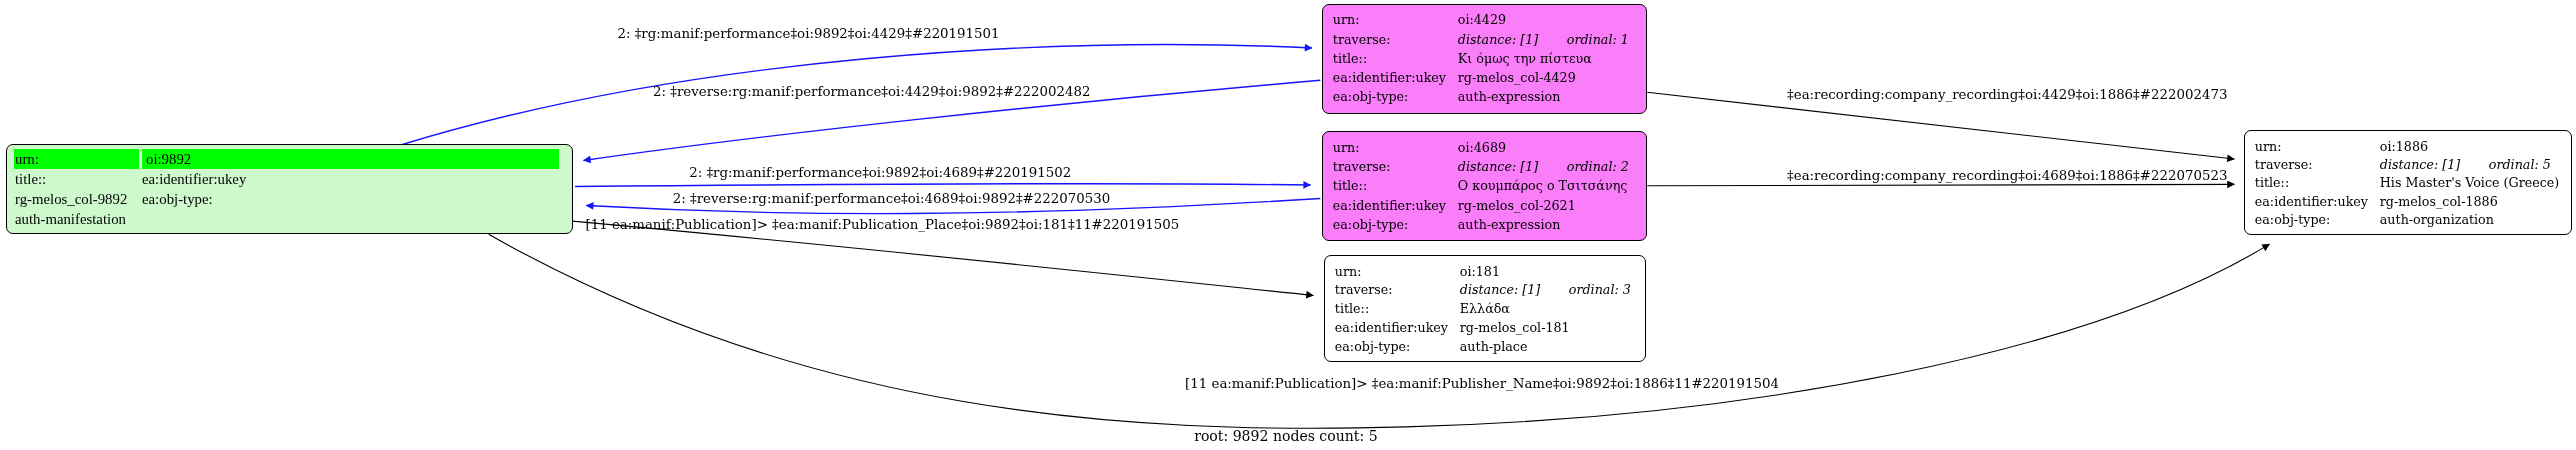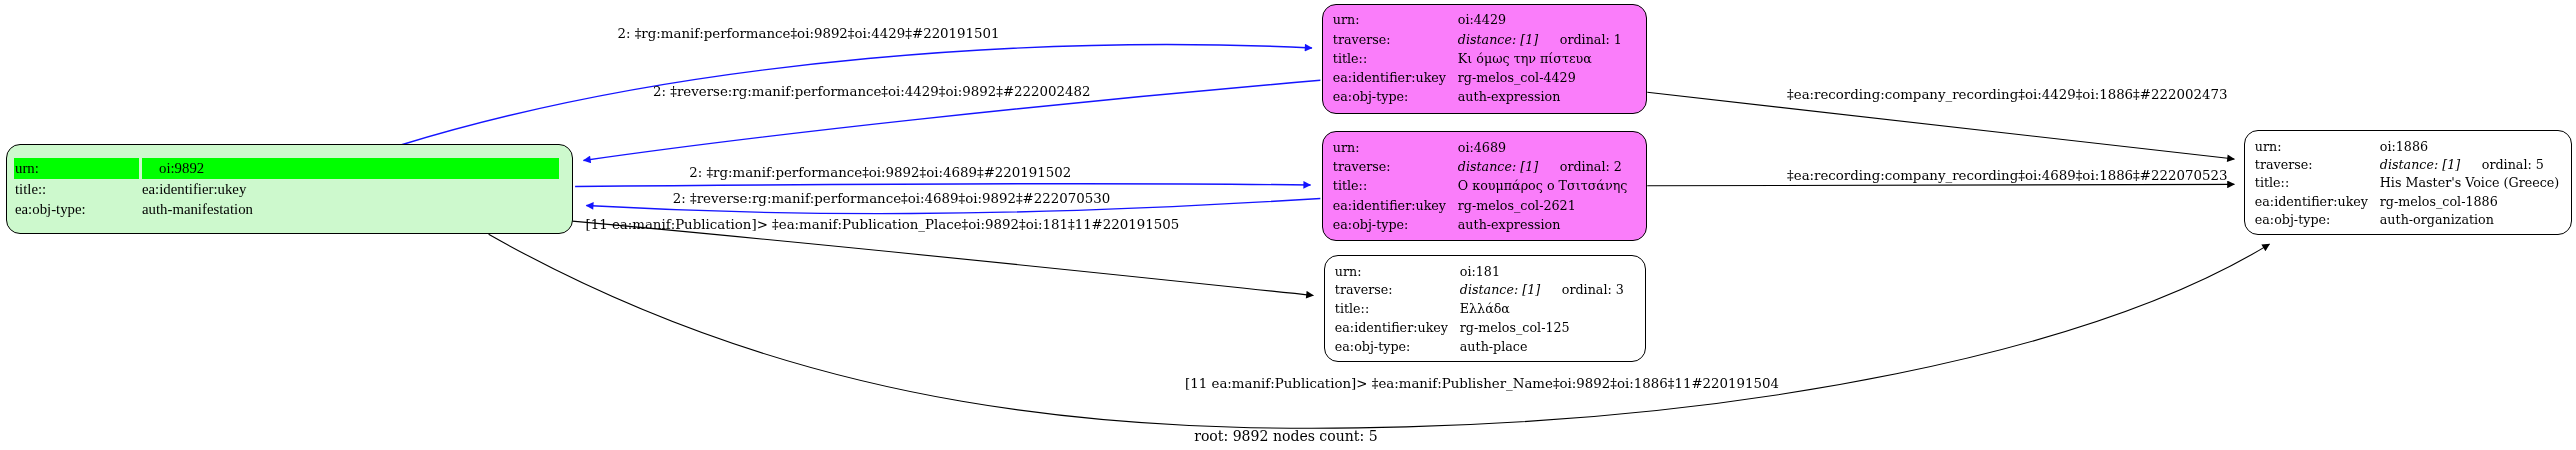--- a/index.html
+++ b/index.html
@@ -17,21 +17,21 @@
     fill:#000000;
   }
   .graph-label{
     font-family:"DejaVu Serif", serif;
     font-size:20px;
     fill:#000000;
   }
   .node{
     position:absolute;
     border:1.1px solid #000000;
-    border-radius:14px;
+    border-radius:7px;
     box-sizing:border-box;
     white-space:nowrap;
   }
   .node .grid{
     display:grid;
     box-sizing:border-box;
     width:100%;height:100%;
     align-content:center;
   }
   .cell{display:block;overflow:hidden;}
@@ -41,35 +41,35 @@
     font-family:"Liberation Serif", serif;
     font-size:14.8px;
   }
   .node.root-node .grid{
     grid-template-columns:127px 1fr;
     padding:4.2px 7px 4.2px 8.4px;
     line-height:20.4px;
   }
   .node.root-node .hl{background:#00ff00;}
   .node.root-node .hl.lab{margin-right:2.8px;padding-left:1.4px;margin-left:-1.4px;}
-  .node.root-node .hl.val{margin-right:5.6px;padding-left:17px;}
+  .node.root-node .hl.val{margin-right:5.6px;padding-left:4px;}
   
   .node.trav{
     font-family:"DejaVu Serif", serif;
     font-size:12.7px;
   }
   .node.trav .grid{
     grid-template-columns:125px 1fr;
     padding:5.6px 7px 5.6px 9.8px;
     line-height:19.3px;
   }
   .node.magenta{background:#fa7dfa;}
   .node.white{background:#ffffff;}
   .trav-val .dist{display:inline-block;min-width:90px;font-style:italic;}
-  .trav-val .ord{display:inline-block;margin-left:12px;}
+  .trav-val .ord{display:inline-block;margin-left:19px;font-style:italic;}
 </style>
 </head>
 <body>
 
 <div id="canvas">
 
   <svg class="edges" viewBox="0 0 3664 641">
     <defs>
       <marker id="arrow-blue" viewBox="0 0 10 10" refX="9.2" refY="5" markerWidth="15" markerHeight="11" orient="auto" markerUnits="userSpaceOnUse">
         <path d="M0,0 L10,5 L0,10 z" fill="#1414ff"></path>
@@ -103,20 +103,21 @@
     <text class="edge-label" x="2108" y="552" text-anchor="middle">[11 ea:manif:Publication]&gt; ‡ea:manif:Publisher_Name‡oi:9892‡oi:1886‡11#220191504</text>
     <text class="graph-label" x="1829" y="627" text-anchor="middle">root: 9892 nodes count: 5</text>
   </svg>
 
   <div class="node root-node" style="left:5.6px;top:144px;width:567px;height:90px;">
     <div class="grid">
       <span class="cell hl lab">urn:</span>
       <span class="cell hl val">oi:9892</span>
       <span class="cell">title::</span>
       <span class="cell">ea:identifier:ukey</span>
+      <span class="cell">rg-melos_col-9892</span>
       <span class="cell">ea:obj-type:</span>
       <span class="cell">auth-manifestation</span>
     </div>
   </div>
 
   <div class="node trav magenta" style="left:1322px;top:3.5px;width:325px;height:110px;">
     <div class="grid">
       <span class="cell">urn:</span>
       <span class="cell">oi:4429</span>
       <span class="cell">traverse:</span>
@@ -147,21 +148,21 @@
 
   <div class="node trav white" style="left:1324px;top:255px;width:322px;height:107px;">
     <div class="grid">
       <span class="cell">urn:</span>
       <span class="cell">oi:181</span>
       <span class="cell">traverse:</span>
       <span class="cell trav-val"><span class="dist">distance: [1]</span><span class="ord">ordinal: 3</span></span>
       <span class="cell">title::</span>
       <span class="cell">Ελλάδα</span>
       <span class="cell">ea:identifier:ukey</span>
-      <span class="cell">rg-melos_col-125</span>
+      <span class="cell">rg-melos_col-181</span>
       <span class="cell">ea:obj-type:</span>
       <span class="cell">auth-place</span>
     </div>
   </div>
 
   <div class="node trav white" style="left:2244px;top:130px;width:328px;height:105px;">
     <div class="grid">
       <span class="cell">urn:</span>
       <span class="cell">oi:1886</span>
       <span class="cell">traverse:</span>

